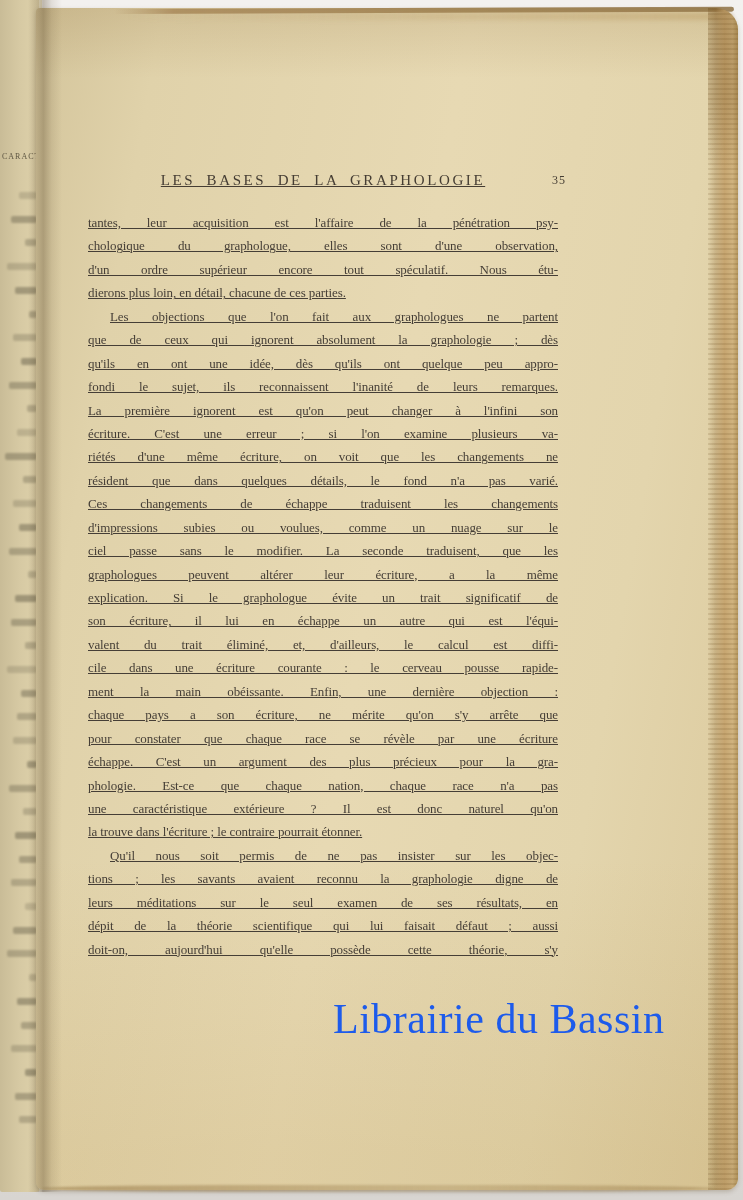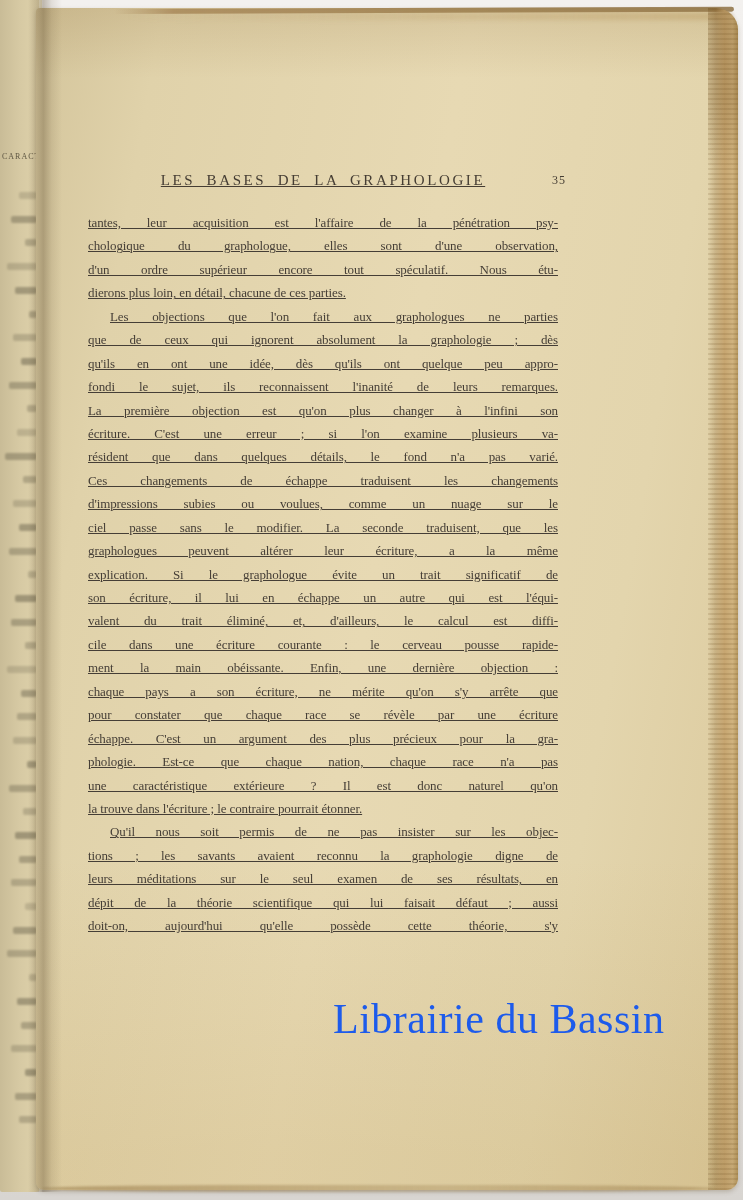--- a/index.html
+++ b/index.html
@@ -135,26 +135,27 @@
     <div class="running-header">
       <span class="running-title">LES BASES DE LA GRAPHOLOGIE</span>
       <span class="page-number">35</span>
     </div>
 
     <div class="text-block" id="text-block" style="color: rgb(69, 62, 54);">
         <div class="line">tantes, leur acquisition est l'affaire de la pénétration psy-</div>
         <div class="line">chologique du graphologue, elles sont d'une observation,</div>
         <div class="line">d'un ordre supérieur encore tout spéculatif. Nous étu-</div>
         <div class="line last">dierons plus loin, en détail, chacune de ces parties.</div>
-        <div class="line indent">Les objections que l'on fait aux graphologues ne parties</div>
+        <div class="line indent">Les objections que l'on fait aux graphologues ne partent</div>
         <div class="line">que de ceux qui ignorent absolument la graphologie ; dès</div>
         <div class="line">qu'ils en ont une idée, dès qu'ils ont quelque peu appro-</div>
         <div class="line">fondi le sujet, ils reconnaissent l'inanité de leurs remarques.</div>
-        <div class="line">La première objection est qu'on plus changer à l'infini son</div>
+        <div class="line">La première ignorent est qu'on peut changer à l'infini son</div>
         <div class="line">écriture. C'est une erreur ; si l'on examine plusieurs va-</div>
+        <div class="line">riétés d'une même écriture, on voit que les changements ne</div>
         <div class="line">résident que dans quelques détails, le fond n'a pas varié.</div>
         <div class="line">Ces changements de échappe traduisent les changements</div>
         <div class="line">d'impressions subies ou voulues, comme un nuage sur le</div>
         <div class="line">ciel passe sans le modifier. La seconde traduisent, que les</div>
         <div class="line">graphologues peuvent altérer leur écriture, a la même</div>
         <div class="line">explication. Si le graphologue évite un trait significatif de</div>
         <div class="line">son écriture, il lui en échappe un autre qui est l'équi-</div>
         <div class="line">valent du trait éliminé, et, d'ailleurs, le calcul est diffi-</div>
         <div class="line">cile dans une écriture courante : le cerveau pousse rapide-</div>
         <div class="line">ment la main obéissante. Enfin, une dernière objection :</div>

